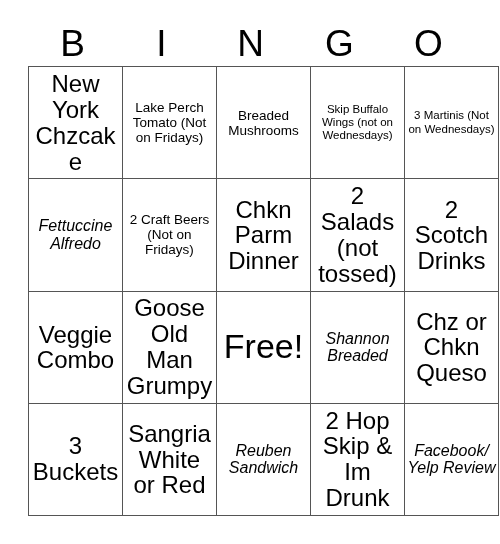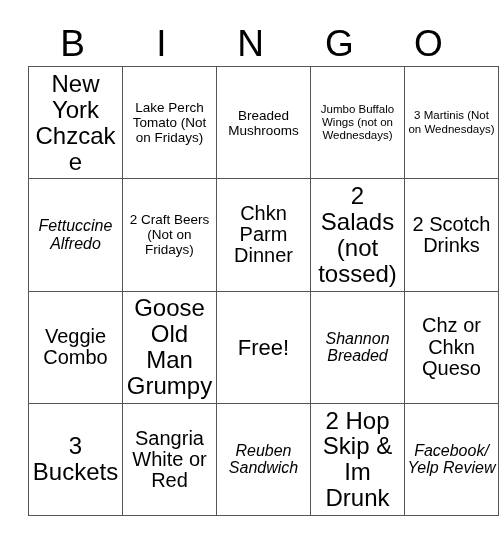--- a/index.html
+++ b/index.html
@@ -69,22 +69,22 @@
     display: block;
     width: 100%;
     line-height: 1.06;
   }
 
   
   .fs-xs   { font-size: 11.5px; line-height: 1.16; }
   .fs-sm   { font-size: 13.5px; line-height: 1.12; }
   .fs-md   { font-size: 16px;   line-height: 1.10; font-style: italic; }
   .fs-lg   { font-size: 24px;   line-height: 1.08; }
-  .fs-xl   { font-size: 20px;   line-height: 1.06; }
-  .fs-free { font-size: 22px;   line-height: 1.05; }
+  .fs-xl   { font-size: 24px;   line-height: 1.06; }
+  .fs-free { font-size: 34px;   line-height: 1.05; }
 </style>
 </head>
 <body>
 
 <div id="card-root">
 
   <div id="bingo-header">
     <div class="header-letter">B</div>
     <div class="header-letter">I</div>
     <div class="header-letter">N</div>
@@ -98,21 +98,21 @@
           <td>
             <span class="cell-text fs-lg">New York Chzcake</span>
           </td>
           <td>
             <span class="cell-text fs-sm">Lake Perch Tomato (Not on Fridays)</span>
           </td>
           <td>
             <span class="cell-text fs-sm">Breaded Mushrooms</span>
           </td>
           <td>
-            <span class="cell-text fs-xs">Jumbo Buffalo Wings (not on Wednesdays)</span>
+            <span class="cell-text fs-xs">Skip Buffalo Wings (not on Wednesdays)</span>
           </td>
           <td>
             <span class="cell-text fs-xs">3 Martinis (Not on Wednesdays)</span>
           </td>
         </tr>
         <tr>
           <td>
             <span class="cell-text fs-md">Fettuccine Alfredo</span>
           </td>
           <td>

